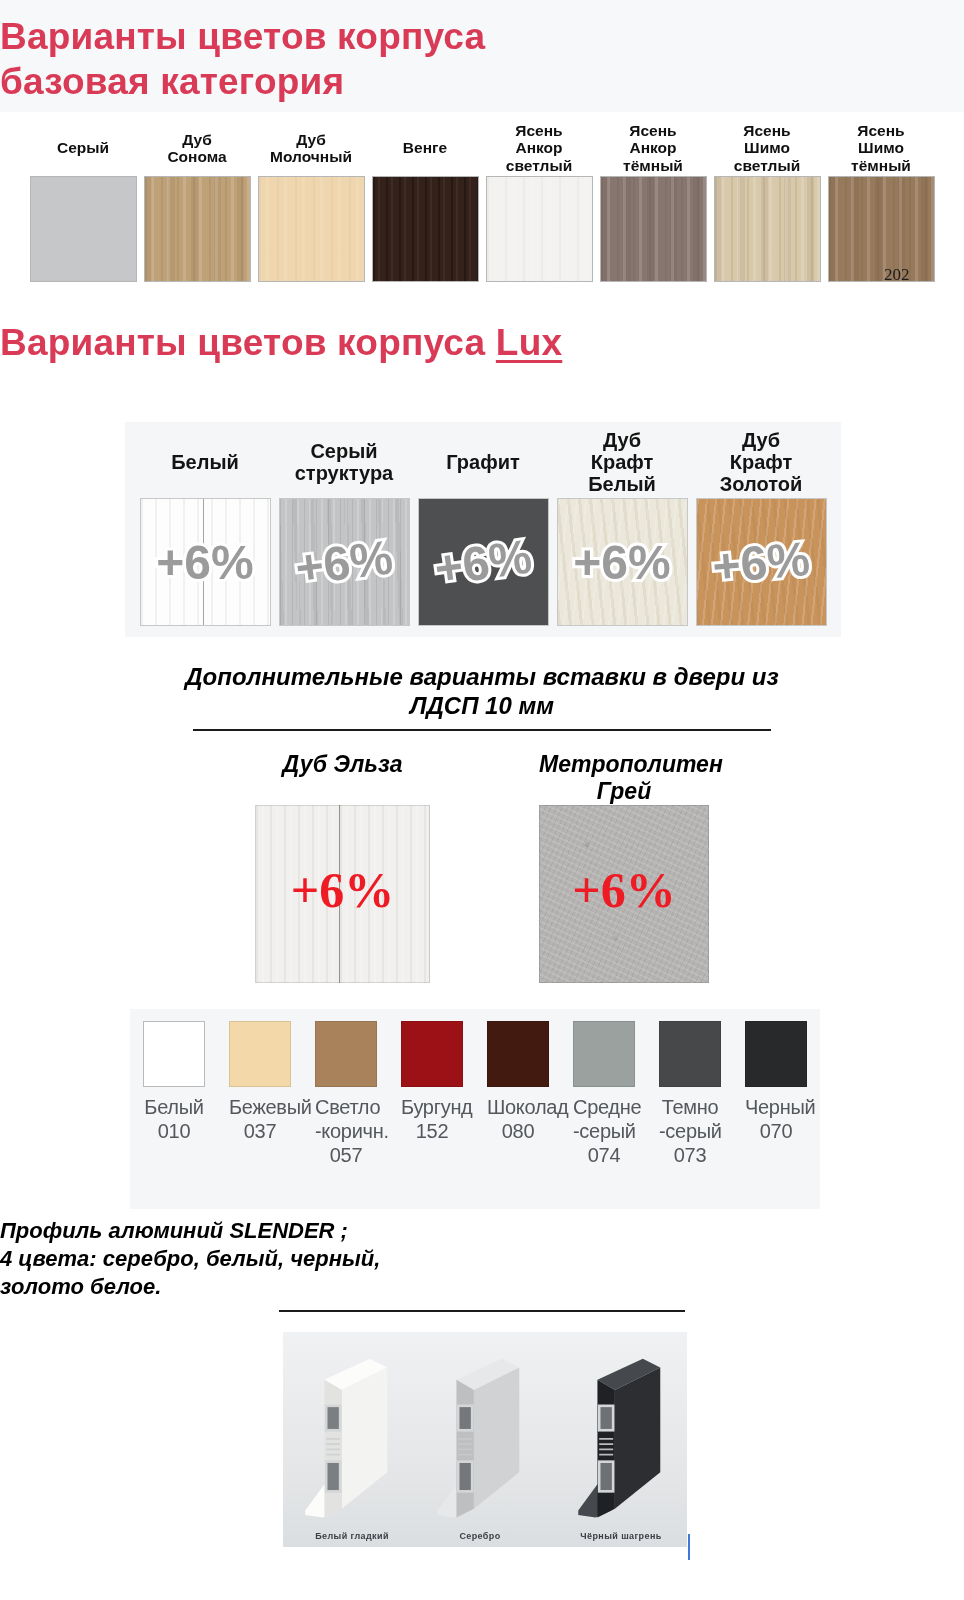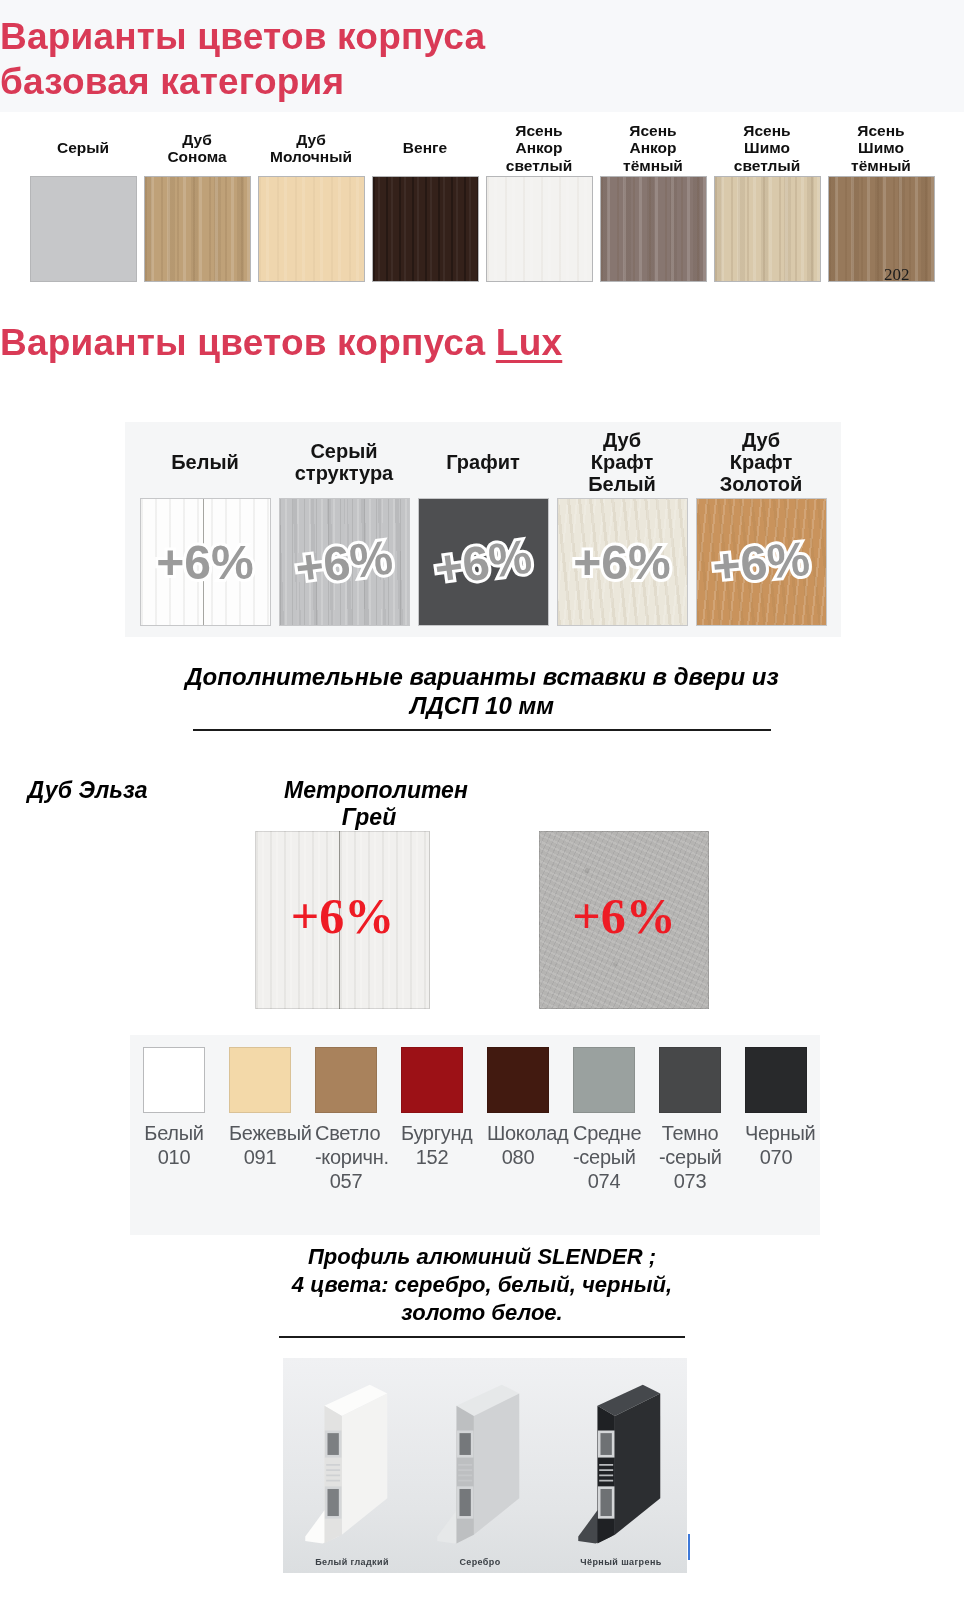--- a/index.html
+++ b/index.html
@@ -56,40 +56,40 @@
   .badge6{width:122px;height:62px;overflow:visible;}
   .badge6 text{font-family:"Liberation Sans",sans-serif;font-size:48px;font-weight:700;
     fill:#9b9b9b;stroke:#ffffff;stroke-width:6;paint-order:stroke;}
   .lux-swatches .sw:nth-child(2) .badge6{transform:rotate(-7deg);}
   .lux-swatches .sw:nth-child(3) .badge6{transform:rotate(-8deg);}
   .lux-swatches .sw:nth-child(5) .badge6{transform:rotate(-5deg);}
   
   .s3-title{margin-top:25px;text-align:center;font-size:24px;font-weight:700;font-style:italic;line-height:29px;white-space:pre-line;color:#000;}
   .rule{border:0;border-top:2px solid #1b1b1b;margin:9px auto 0;}
   .rule-s3{width:578px;}
-  .ldsp-labels{display:flex;justify-content:flex-start;margin-top:46px;height:27px;}
+  .ldsp-labels{display:flex;justify-content:center;margin-top:20px;height:27px;}
   .ldsp-labels .cell{text-align:center;font-size:23px;font-weight:700;font-style:italic;color:#000;}
   .ldsp-labels .c1{width:175px;}
   .ldsp-gap{width:109px;}
   .ldsp-labels .c2{width:170px;}
   .ldsp-swatches{display:flex;justify-content:center;margin-top:27px;}
   .ldsp-swatches .sw{height:178px;border:1px solid rgba(0,0,0,.12);display:flex;align-items:center;justify-content:center;padding-bottom:8px;}
   .ldsp-swatches .sw1{width:175px;}
   .ldsp-swatches .sw2{width:170px;}
   .red-badge{font-family:"Liberation Serif",serif;font-size:50px;font-weight:700;line-height:1;}
   
   .oracal-panel{width:690px;height:200px;box-sizing:border-box;margin:26px 0 0 130px;background:#f5f6f7;padding:8px 10px 0 10px;}
   .oracal-title{font-size:24px;font-weight:700;color:#4b4e53;text-align:center;height:30px;line-height:30px;transform:translateX(35px);letter-spacing:.2px;}
   .oracal-swatches{display:flex;justify-content:center;gap:24px;margin-top:4px;}
   .oracal-swatches .sw{width:62px;height:66px;border:1px solid rgba(0,0,0,.10);}
   .oracal-swatches .sw.white{border:1px solid #b9babc;}
   .oracal-labels{display:flex;justify-content:center;gap:24px;margin-top:8px;}
   .oracal-labels .cell{width:62px;text-align:center;font-size:20px;line-height:24px;color:#54575c;white-space:pre-line;letter-spacing:-.3px;}
   
-  .s5-title{margin-top:8px;text-align:center;font-size:22px;font-weight:700;font-style:italic;line-height:28px;white-space:pre-line;color:#000;}
+  .s5-title{margin-top:8px;font-size:22px;font-weight:700;font-style:italic;line-height:28px;white-space:pre-line;color:#000;}
   .rule-s5{width:406px;}
   .profile-photo{position:relative;width:404px;height:215px;margin:20px 0 0 283px;
     background:linear-gradient(180deg,#f0f1f3 0%,#e3e5e7 70%,#dbdee0 100%);}
   .profile-item{position:absolute;top:10px;width:96px;height:180px;}
   .p1{left:17px;} .p2{left:149px;} .p3{left:290px;}
   .profile-label{position:absolute;bottom:6px;font-size:9px;font-weight:700;color:#3b4046;text-align:center;letter-spacing:.4px;}
   .pl1{left:19px;width:100px;} .pl2{left:147px;width:100px;} .pl3{left:288px;width:100px;}
   .cursor-line{position:absolute;left:688px;top:1534px;width:2px;height:26px;background:#3e79d9;}
 </style>
 </head>
@@ -206,21 +206,21 @@
     <div class="sw" style="background-color: rgb(156, 17, 22);"></div>
     <div class="sw" style="background-color: rgb(66, 26, 16);"></div>
     <div class="sw" style="background-color: rgb(154, 161, 159);"></div>
     <div class="sw" style="background-color: rgb(71, 72, 73);"></div>
     <div class="sw" style="background-color: rgb(40, 41, 43);"></div>
   </div>
   <div class="oracal-labels">
     <div class="cell">Белый
 010</div>
     <div class="cell">Бежевый
-091</div>
+037</div>
     <div class="cell">Светло
 -коричн.
 057</div>
     <div class="cell">Бургунд
 152</div>
     <div class="cell">Шоколад
 080</div>
     <div class="cell">Средне
 -серый
 074</div>

